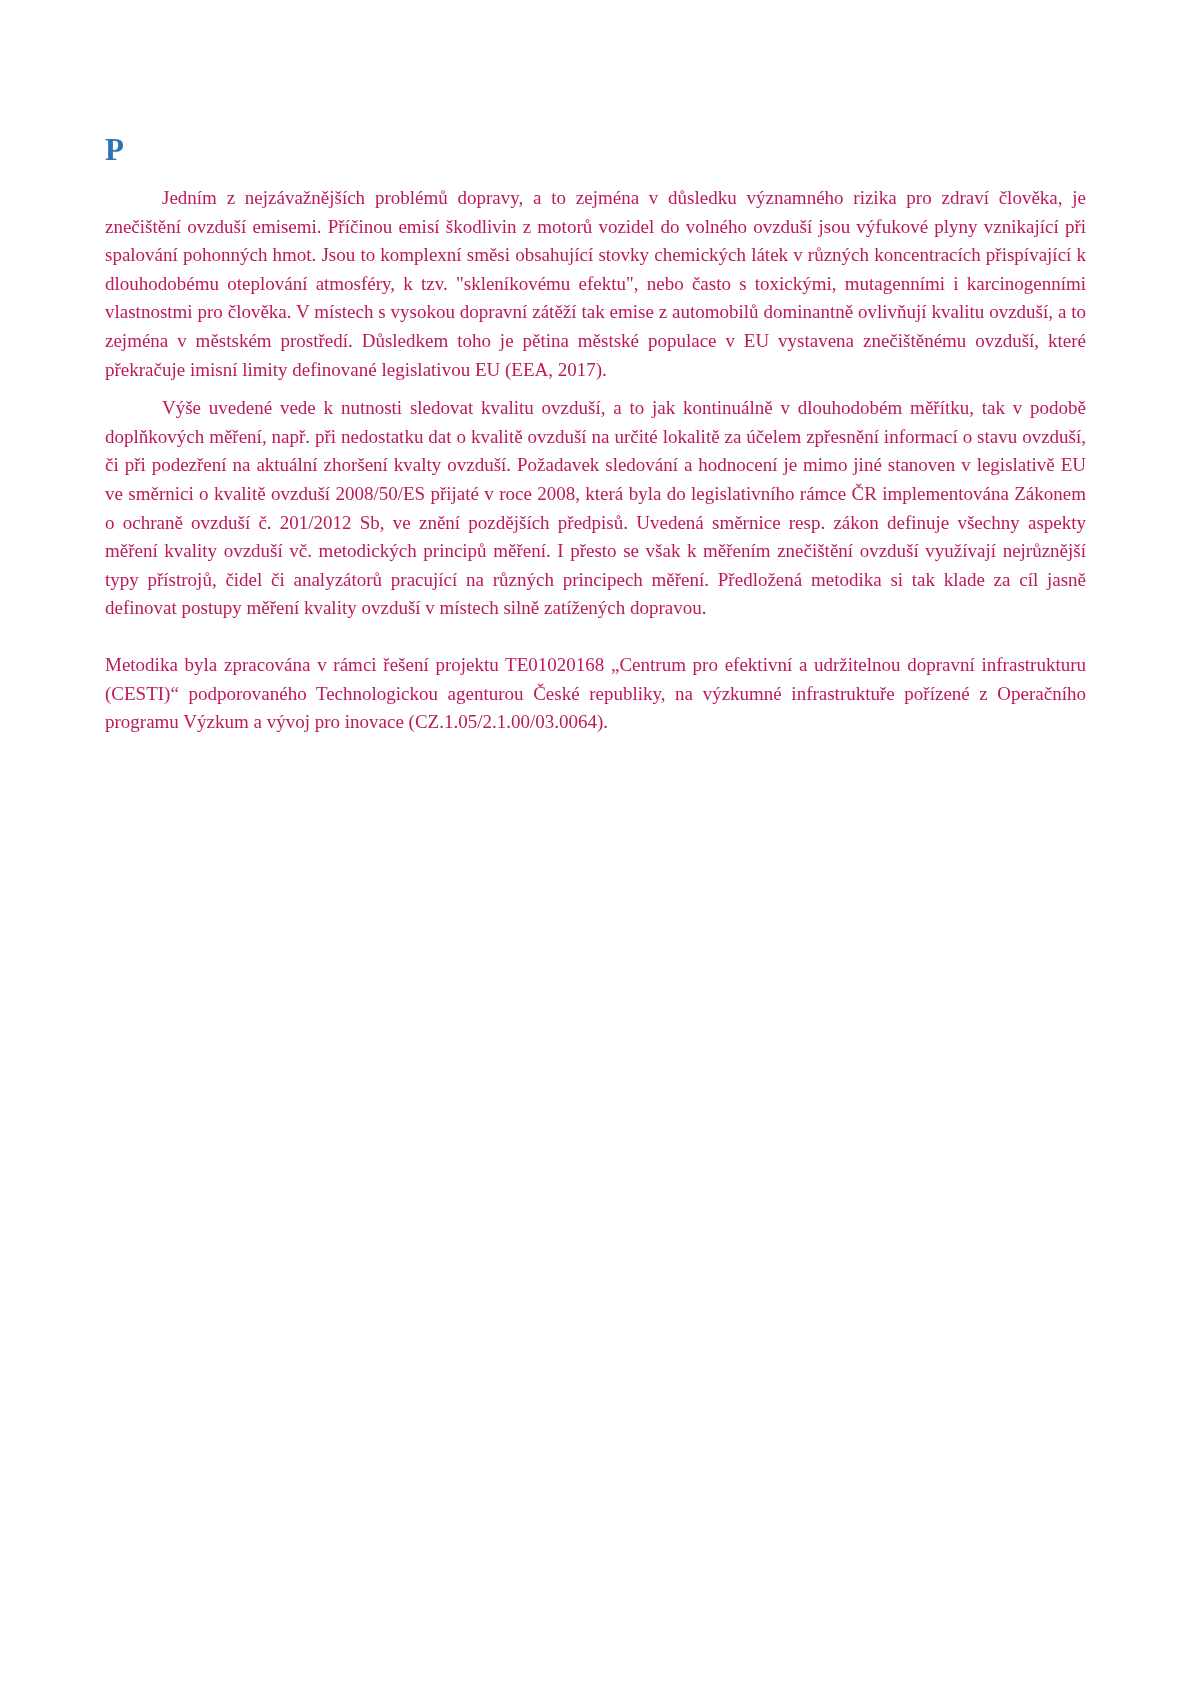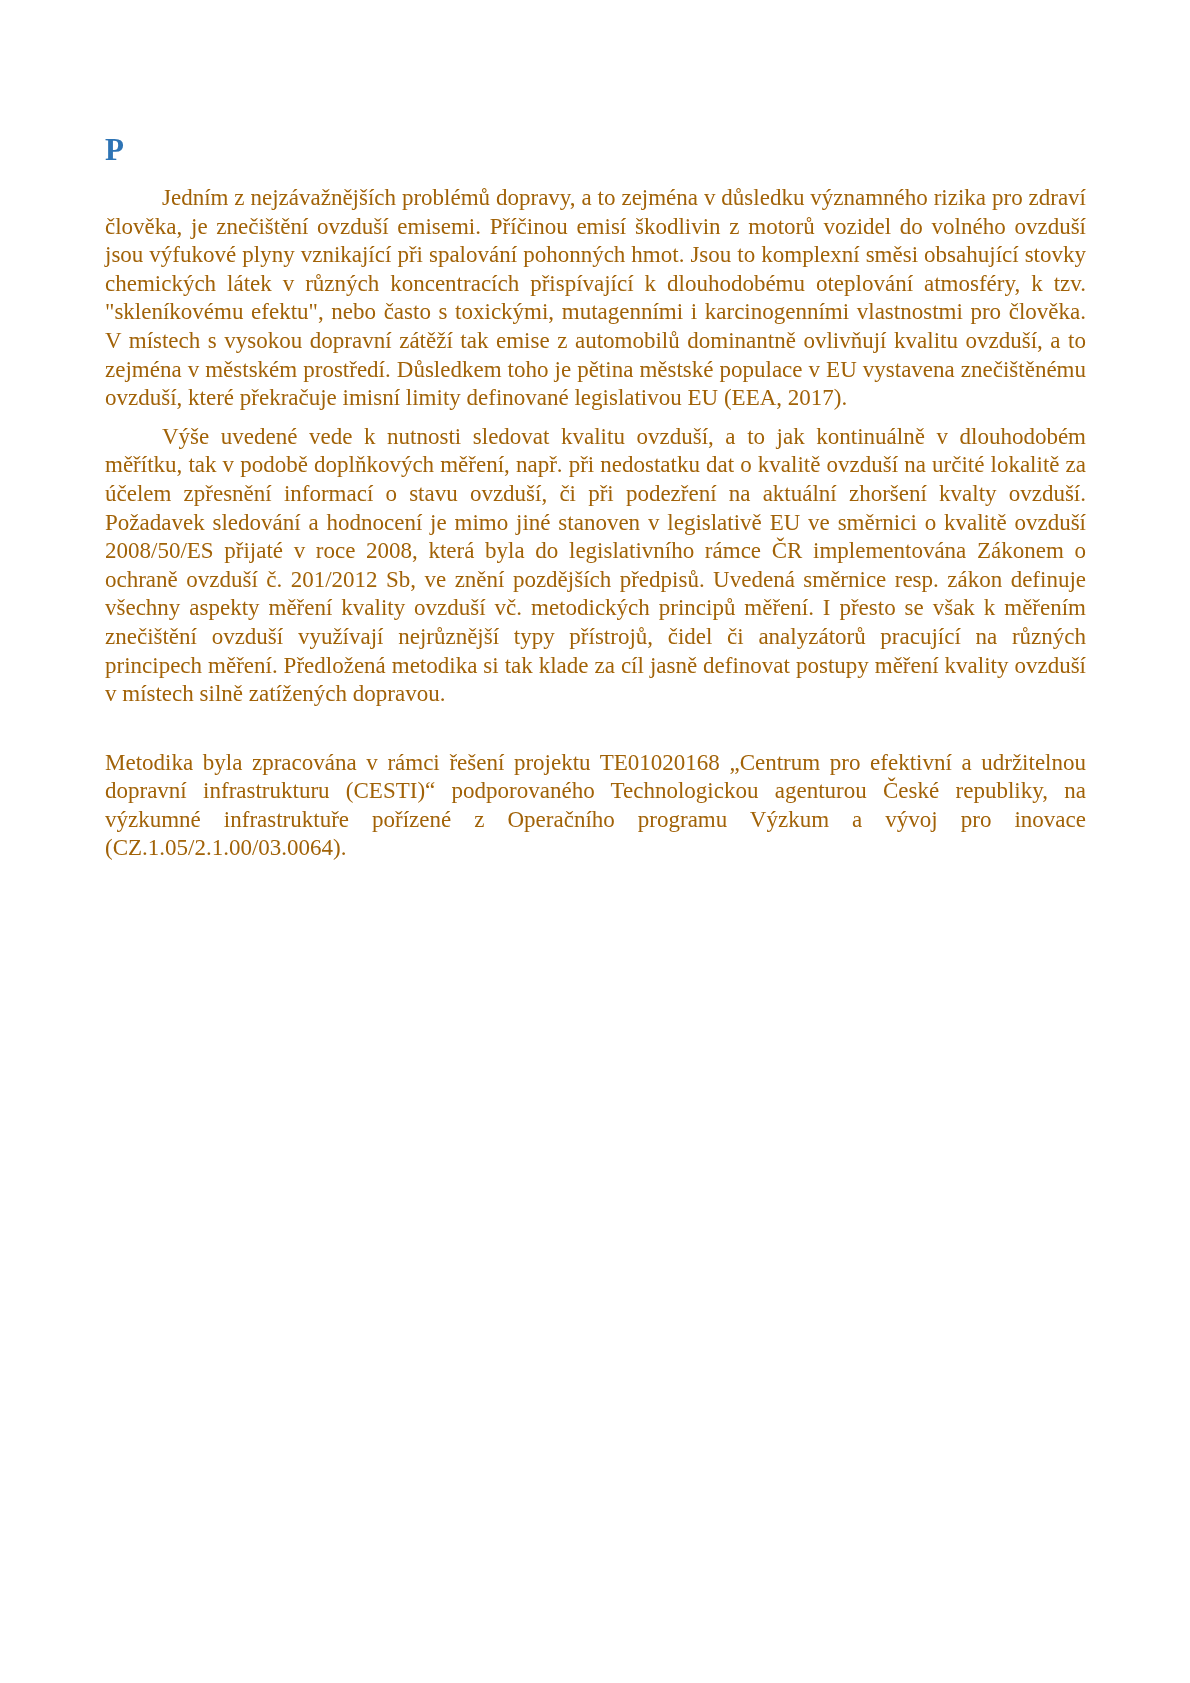--- a/index.html
+++ b/index.html
@@ -21,30 +21,30 @@
   .doc-heading {
     margin: 0 0 16px 0;
     font-size: 31px;
     font-weight: bold;
     color: #2E74B5;
     letter-spacing: 0.2px;
     font-family: "Liberation Serif", "DejaVu Serif", serif;
   }
   .doc-paragraph {
     margin: 0 0 10px 0;
-    font-size: 23px;
+    font-size: 19px;
     line-height: 28.6px;
     text-align: justify;
-    color: #a16207;
+    color: #be185d;
   }
   .doc-paragraph.indented {
     text-indent: 57px;
   }
   .doc-paragraph.project-note {
-    margin-top: 40px;
+    margin-top: 28px;
     text-indent: 0;
   }
 </style>
 </head>
 <body>
 
 <div class="page">
   <h1 class="doc-heading">P</h1>
 
   <p class="doc-paragraph indented">Jedním z nejzávažnějších problémů dopravy, a to zejména v důsledku významného rizika pro zdraví člověka, je znečištění ovzduší emisemi. Příčinou emisí škodlivin z motorů vozidel do volného ovzduší jsou výfukové plyny vznikající při spalování pohonných hmot. Jsou to komplexní směsi obsahující stovky chemických látek v různých koncentracích přispívající k dlouhodobému oteplování atmosféry, k tzv. "skleníkovému efektu", nebo často s toxickými, mutagenními i karcinogenními vlastnostmi pro člověka. V místech s vysokou dopravní zátěží tak emise z automobilů dominantně ovlivňují kvalitu ovzduší, a to zejména v městském prostředí. Důsledkem toho je pětina městské populace v EU vystavena znečištěnému ovzduší, které překračuje imisní limity definované legislativou EU (EEA, 2017).</p>

